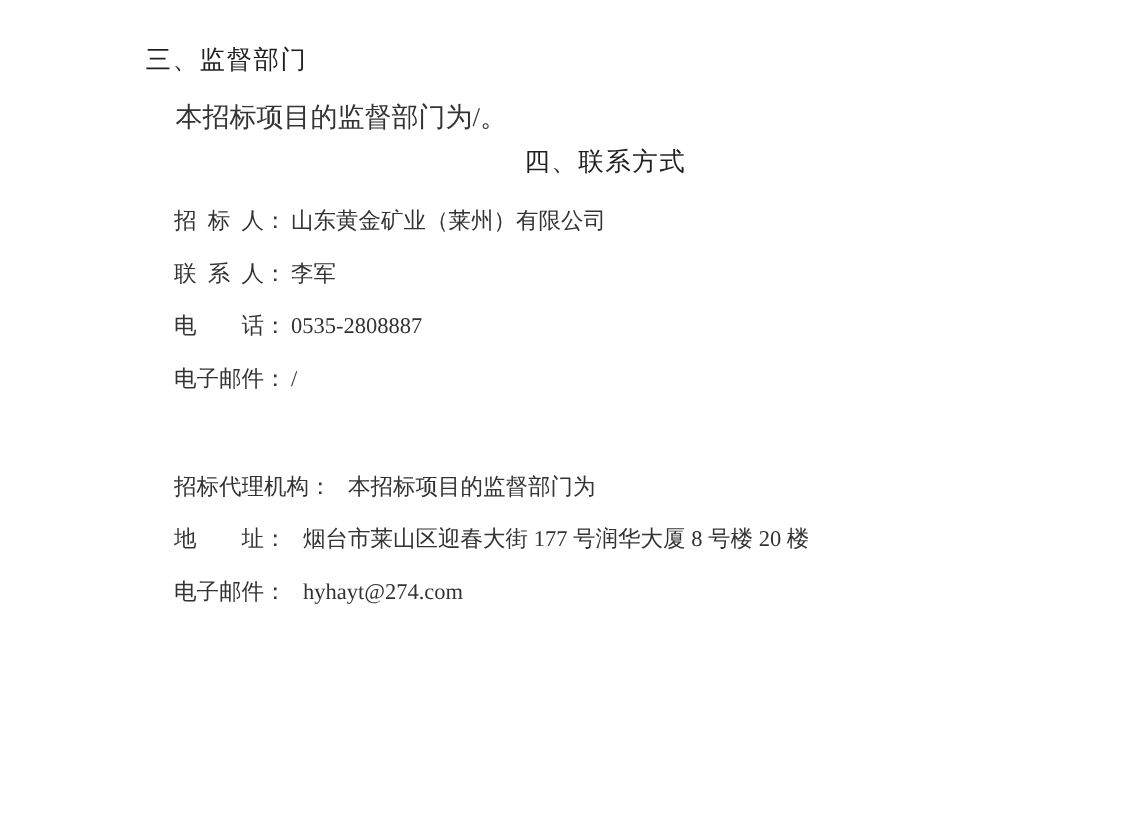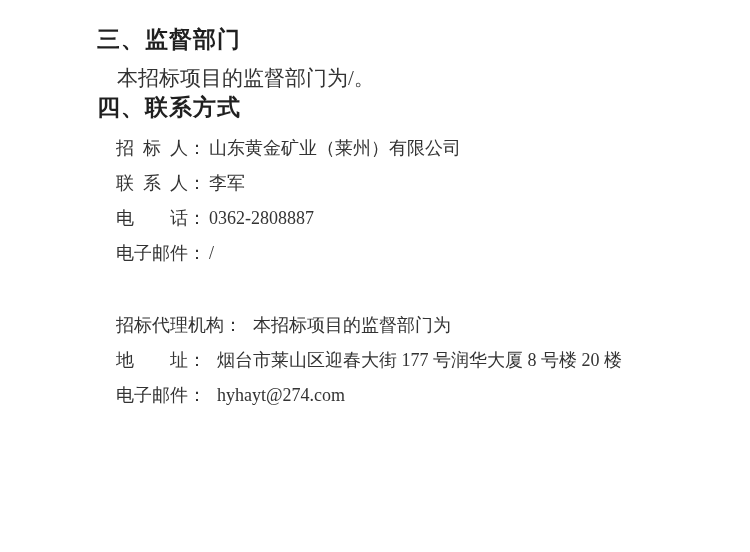--- a/index.html
+++ b/index.html
@@ -13,42 +13,43 @@
     height: 552px;
     background: var(--background, #ffffff);
     overflow: hidden;
     font-family: "Liberation Serif", "DejaVu Serif", serif;
     color: var(--text, #333333);
     box-sizing: border-box;
     padding: 28px 40px 0 97px;
   }
   .doc-heading {
     margin: 0;
-    font-size: 23px;
+    font-size: 17px;
     line-height: 23px;
-    font-weight: bold;
+    font-weight: normal;
     color: var(--heading, #1f1f1f);
     letter-spacing: 1px;
   }
   .doc-heading.second {
     margin-top: 7px;
+    text-align: center;
   }
   .body-para {
     margin: 16px 0 0 20px;
-    font-size: 21px;
+    font-size: 18px;
     line-height: 22px;
   }
   .rows {
     margin: 18px 0 0 19px;
   }
   .rows.agency {
     margin-top: 50px;
   }
   .row {
-    font-size: 18px;
+    font-size: 15px;
     line-height: 22px;
     margin-bottom: 13px;
     white-space: nowrap;
   }
   .label {
     display: inline-block;
     width: 4em;
     text-align: justify;
     text-align-last: justify;
     vertical-align: bottom;
@@ -80,21 +81,21 @@
   <h3 class="doc-heading second">四、联系方式</h3>
 
   <div class="rows tenderer">
     <div class="row">
       <span class="label">招标人</span><span class="colon">：</span><span class="value">山东黄金矿业（莱州）有限公司</span>
     </div>
     <div class="row">
       <span class="label">联系人</span><span class="colon">：</span><span class="value">李军</span>
     </div>
     <div class="row">
-      <span class="label">电话</span><span class="colon">：</span><span class="value">0362-2808887</span>
+      <span class="label">电话</span><span class="colon">：</span><span class="value">0535-2808887</span>
     </div>
     <div class="row">
       <span class="label">电子邮件</span><span class="colon">：</span><span class="value">/</span>
     </div>
   </div>
 
   <div class="rows agency">
     <div class="row">
       <span class="label wide">招标代理机构</span><span class="colon">：</span><span class="value">本招标项目的监督部门为</span>
     </div>

